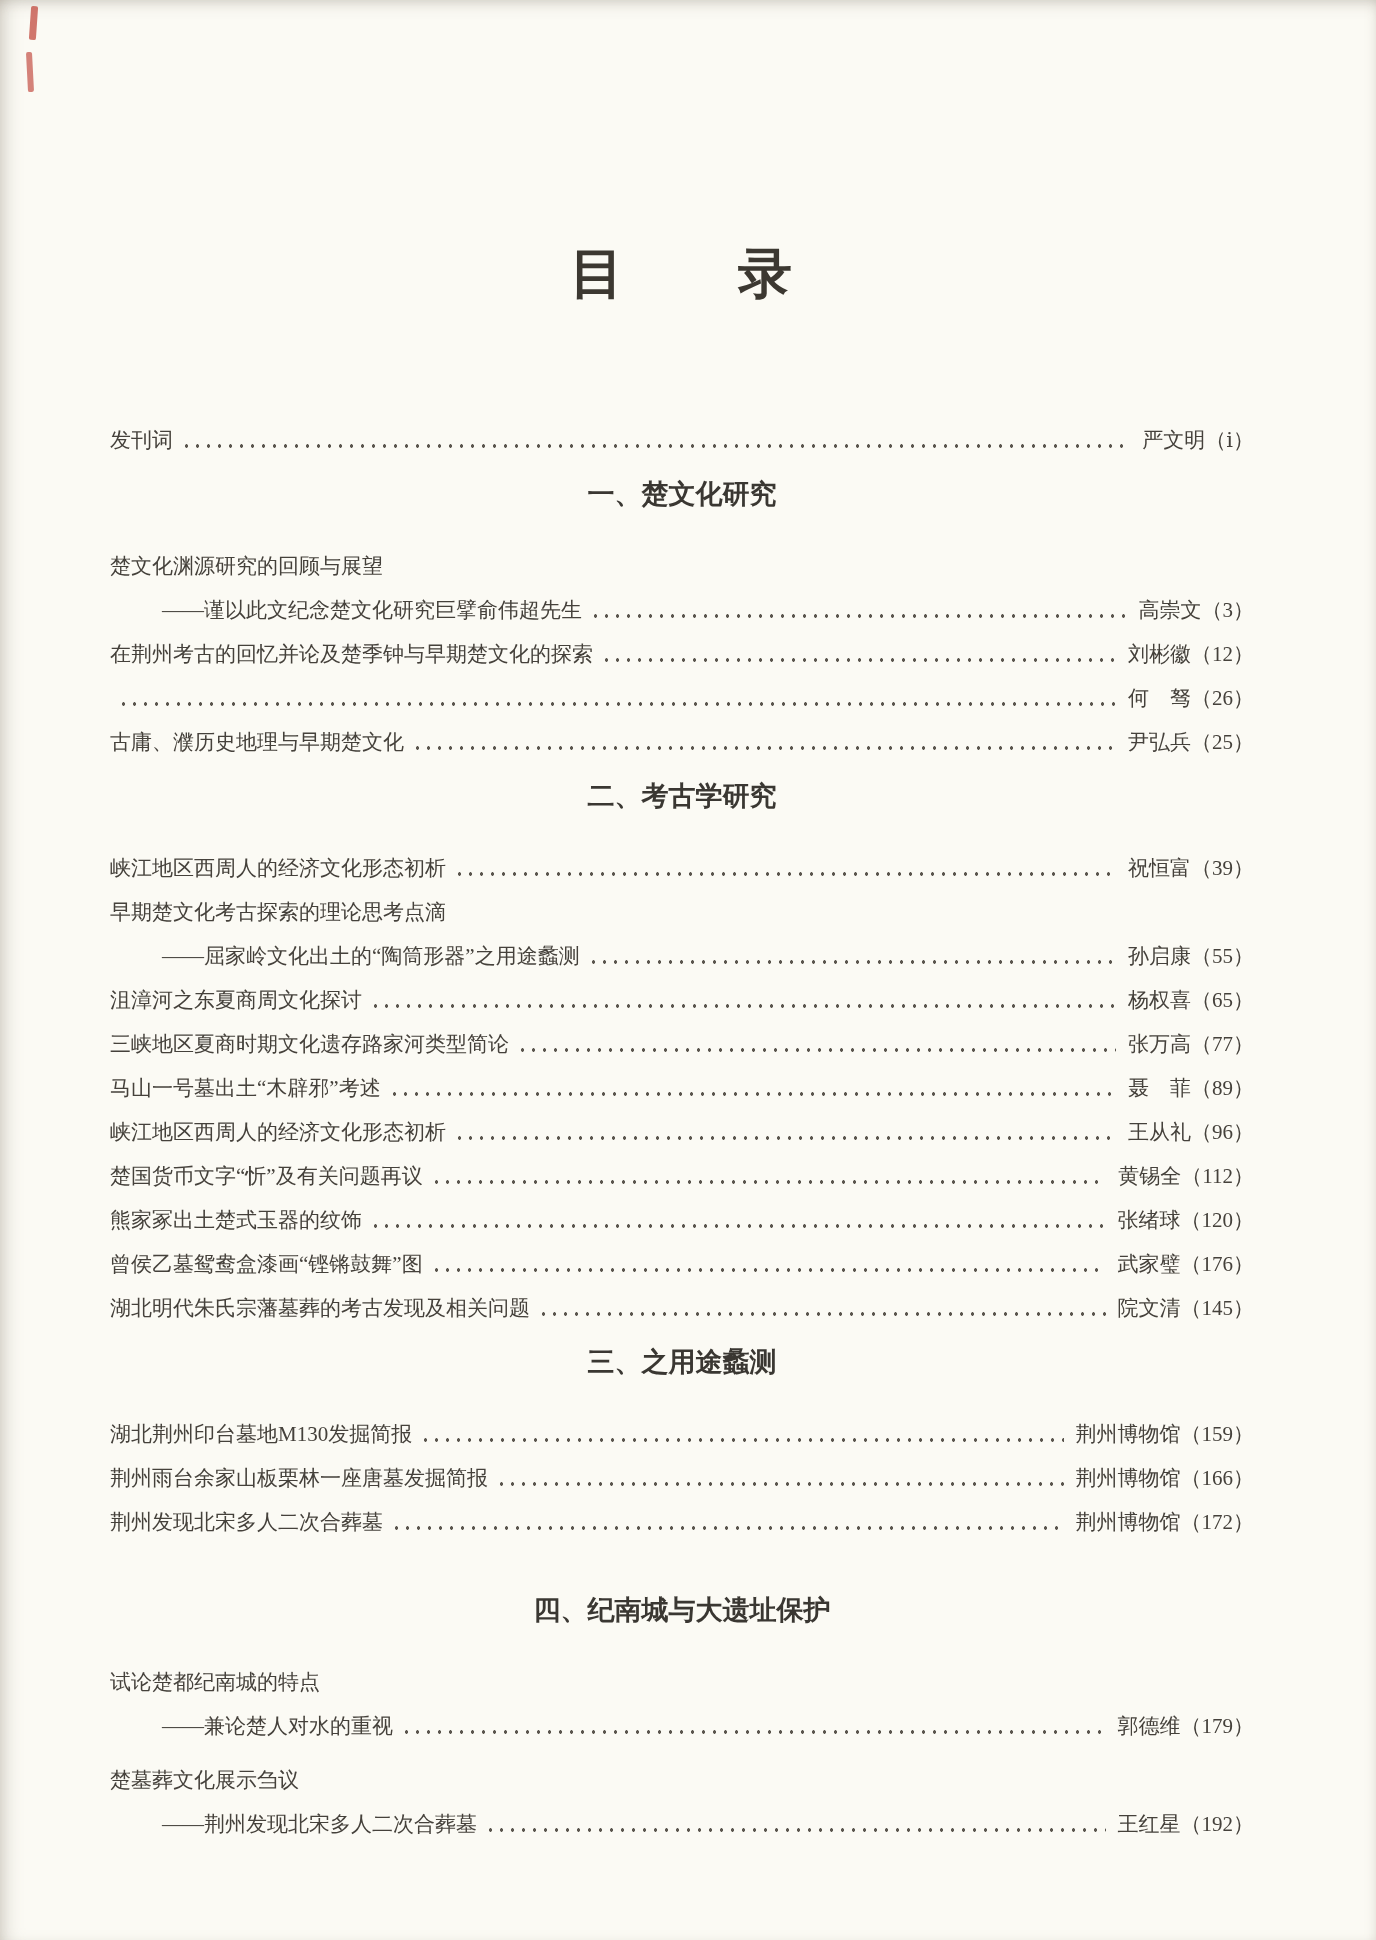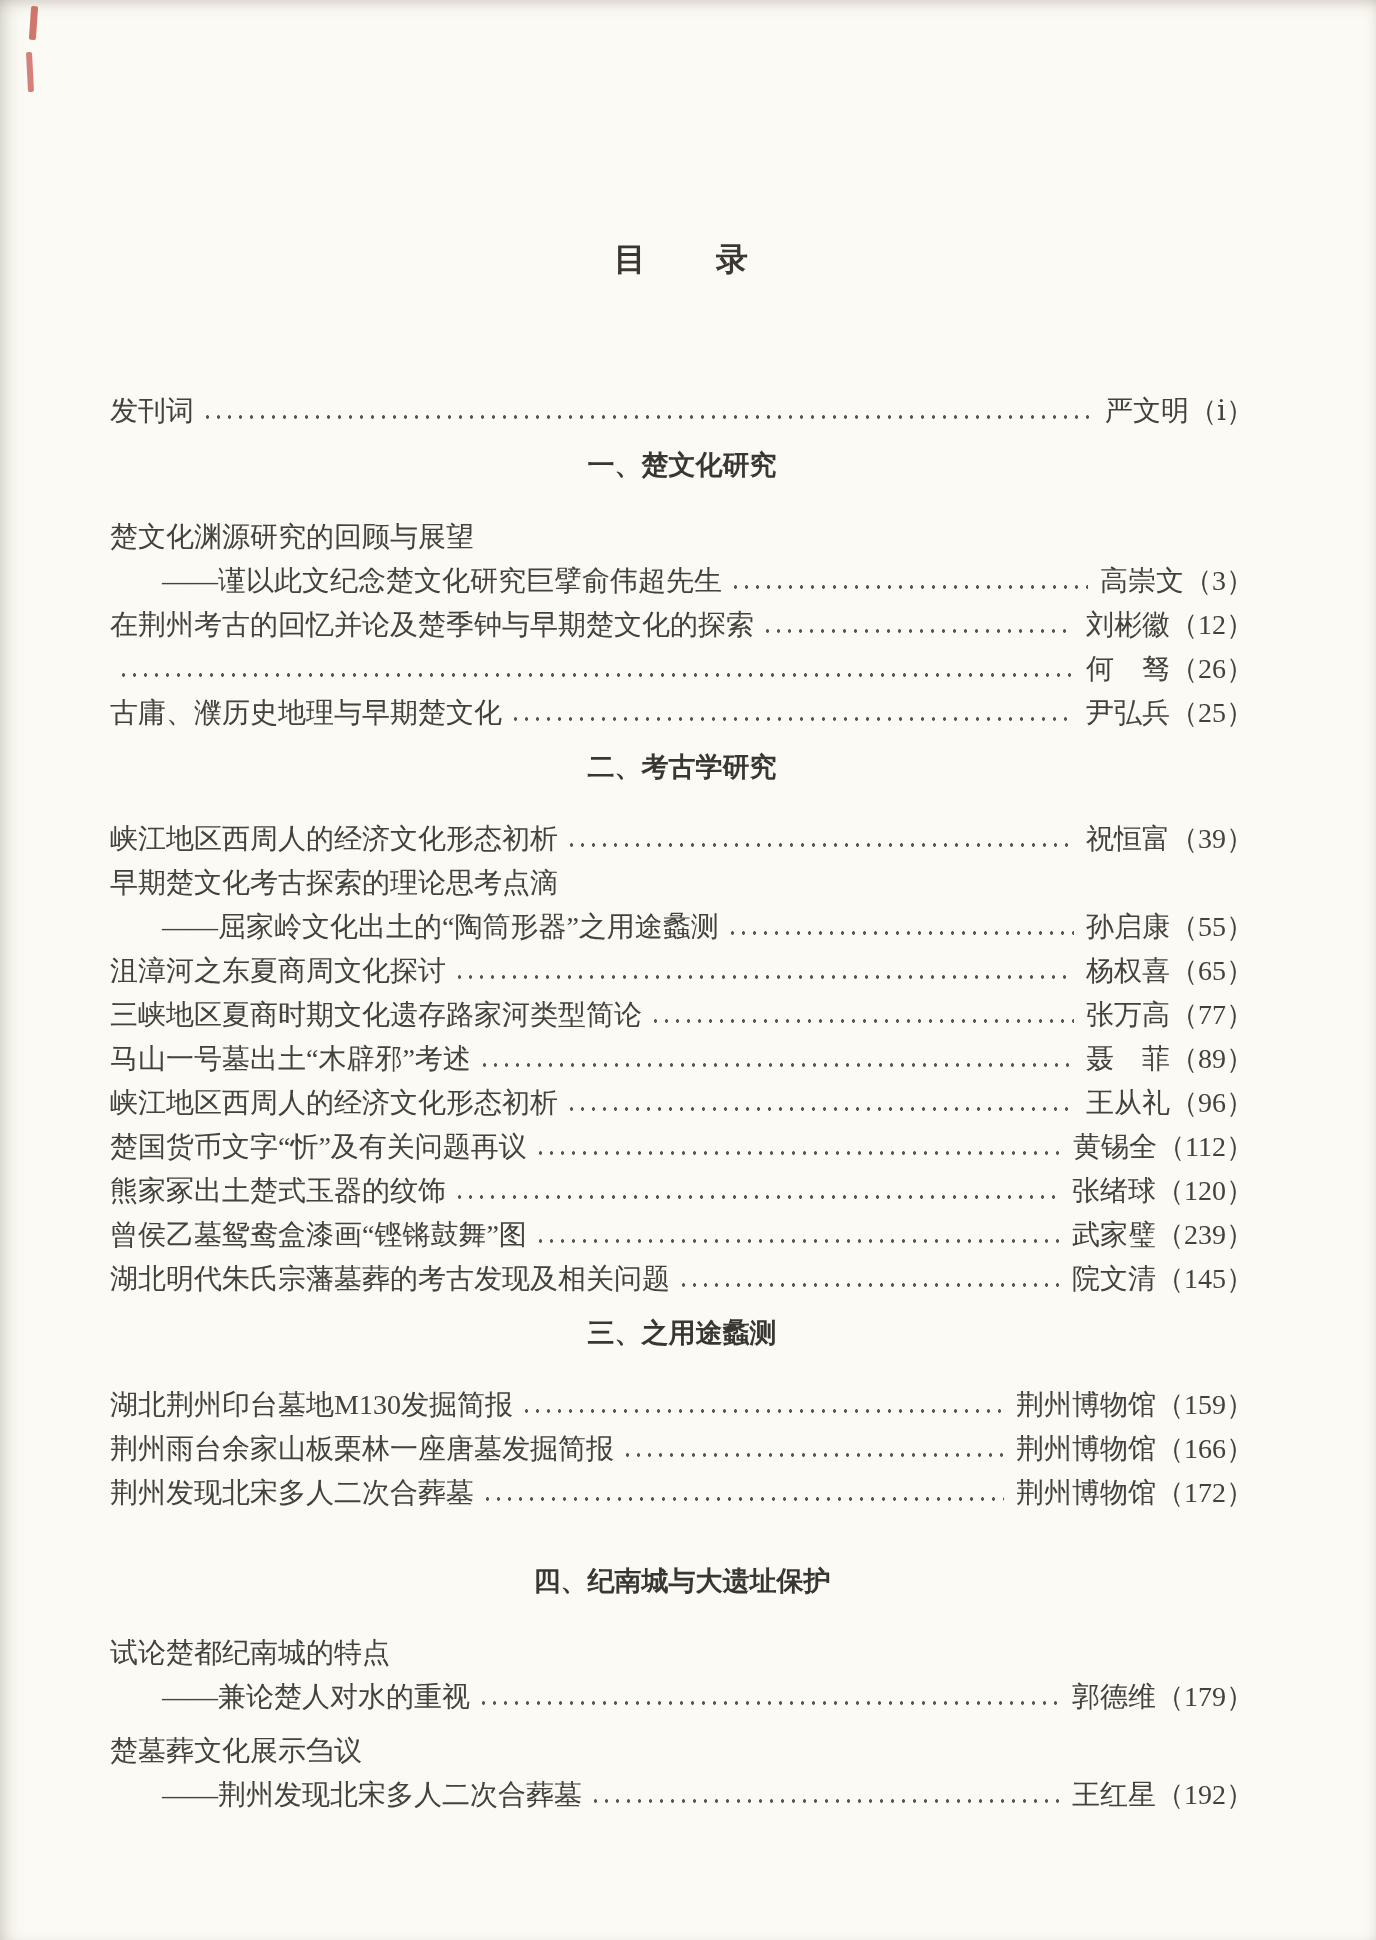--- a/index.html
+++ b/index.html
@@ -15,30 +15,30 @@
     box-shadow:inset 14px 0 20px -12px rgba(120,110,95,.38),
                inset 0 12px 16px -10px rgba(120,110,95,.30),
                inset -8px 0 14px -10px rgba(120,110,95,.22);
   }
   .content{
     position:absolute;left:110px;right:122px;top:0;
   }
   .toc-title{
     margin:238px 0 0 0;
     text-align:center;
-    font-size:32px;
+    font-size:54px;
     font-weight:700;
     letter-spacing:2px;
     color:#3c3831;
   }
   .list{margin-top:112px;}
   .row{
     display:flex;
     align-items:baseline;
-    font-size:28px;
+    font-size:21px;
     line-height:34px;
     margin-bottom:10px;
     color:#45413b;
   }
   .row .t{white-space:nowrap;}
   .row.indent{padding-left:52px;}
   .leader{
     flex:1;
     min-width:18px;
     height:4px;
@@ -162,21 +162,21 @@
 
       <div class="row">
         <span class="t">熊家冢出土楚式玉器的纹饰</span>
         <span class="leader"></span>
         <span class="credit">张绪球（120）</span>
       </div>
 
       <div class="row">
         <span class="t">曾侯乙墓鸳鸯盒漆画“铿锵鼓舞”图</span>
         <span class="leader"></span>
-        <span class="credit">武家璧（239）</span>
+        <span class="credit">武家璧（176）</span>
       </div>
 
       <div class="row">
         <span class="t">湖北明代朱氏宗藩墓葬的考古发现及相关问题</span>
         <span class="leader"></span>
         <span class="credit">院文清（145）</span>
       </div>
 
       <h2 class="heading">三、之用途蠡测</h2>
 

